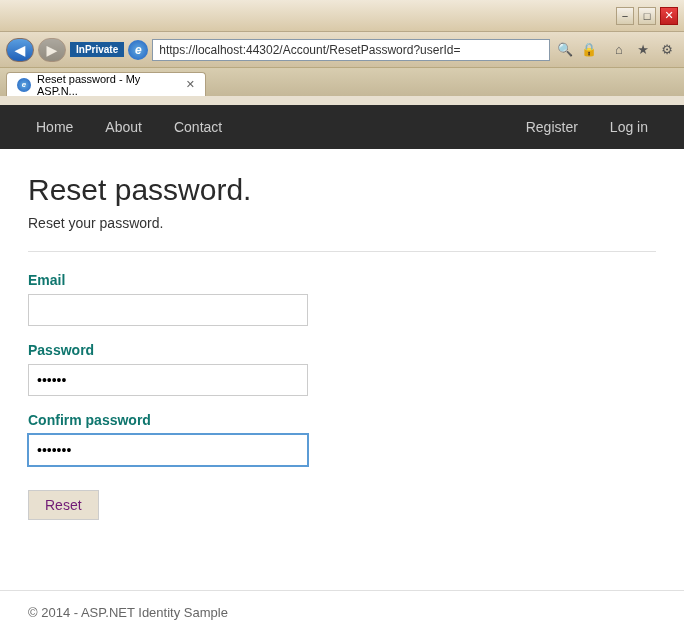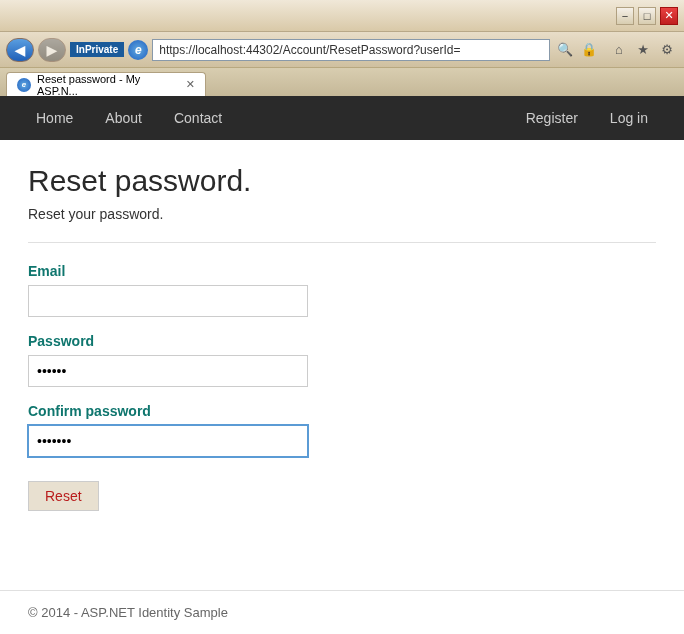--- a/index.html
+++ b/index.html
@@ -120,20 +120,21 @@
       overflow: hidden;
     }
 
     
     .nav-bar {
       background: #2a2a2a;
       height: 44px;
       display: flex;
       align-items: center;
       padding: 0 20px;
+      margin-top: 9px;
     }
     .nav-links-left { display: flex; gap: 0; }
     .nav-links-right { display: flex; gap: 0; margin-left: auto; }
     .nav-link {
       color: #cccccc;
       font-size: 14px;
       padding: 12px 16px;
       cursor: pointer;
       text-decoration: none;
       display: block;
@@ -186,21 +187,21 @@
       box-shadow: 0 0 0 1px #5b9bd5;
     }
 
     .reset-btn {
       background: #e8e0d0;
       border: 1px solid #ccc;
       padding: 6px 16px;
       font-size: 14px;
       cursor: pointer;
       margin-top: 8px;
-      color: #b91c1c;
+      color: #701a75;
     }
 
     .footer {
       background: white;
       border-top: 1px solid #e0e0e0;
       padding: 14px 28px;
       font-size: 13px;
       color: #666;
     }
   </style>

